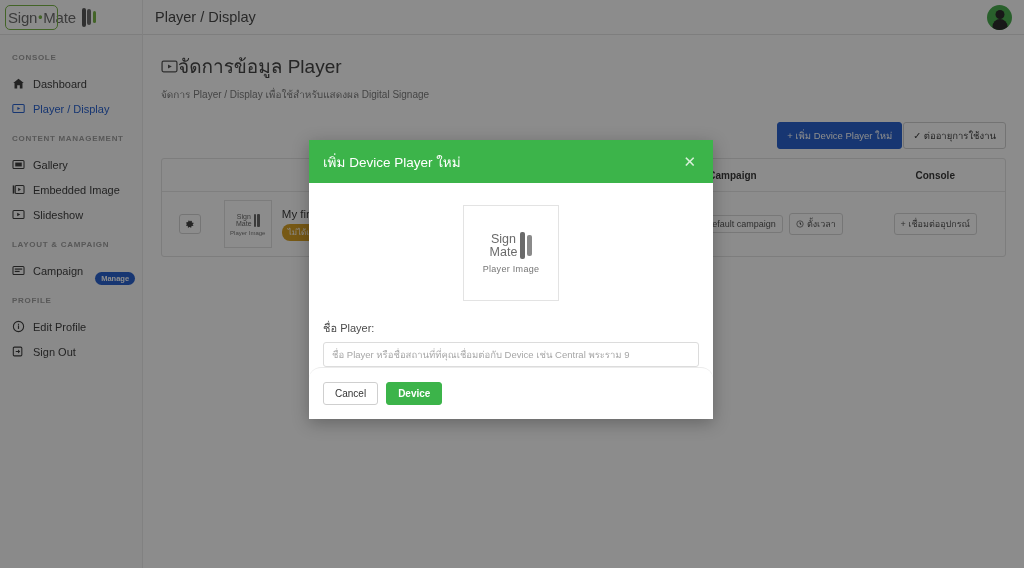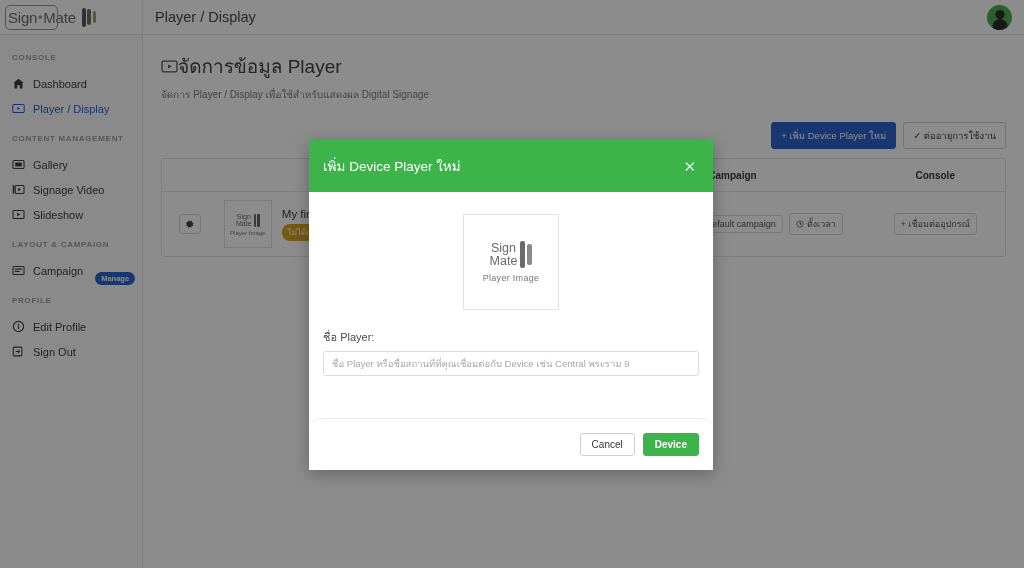--- a/index.html
+++ b/index.html
@@ -107,21 +107,21 @@
   }
   .page-title {
     display: flex; align-items: center; 
     font-size: 19px; color: #454545; font-weight: 400;
   }
   .page-title .ttl-icon { width: 17px; height: 17px; display:inline-flex; }
   .page-sub {
     margin-top: 6px; font-size: 10px; color: #7d7d7d;
   }
   .action-row {
-    display: flex; justify-content: flex-end; align-items: center; gap: 7px;
+    display: flex; justify-content: flex-end; align-items: center; gap: 1px;
     margin-top: 20px;
   }
   .btn {
     font-size: 9.5px; border-radius: 3px;
     padding: 5px 9px; cursor: pointer;
     display: inline-flex; align-items: center; gap: 4px;
     border: 1px solid transparent; white-space: nowrap;
   }
   .btn-primary { background: #2a63d0; color: #fff; border-color: #2a63d0; }
   .btn-outline { background: #fff; color: #444; border-color: #d2d2d2; }
@@ -185,21 +185,21 @@
   .overlay {
     position: absolute; inset: 0;
     background: rgba(0,0,0,0.45);
     z-index: 50;
   }
 
   
   .modal {
     position: absolute; z-index: 60;
     left: 309px; top: 140px;
-    width: 404px; height: 330px;
+    width: 404px; height: 279px;
     background: #ffffff;
     box-shadow: 0 4px 16px rgba(0,0,0,0.28);
     display: flex; flex-direction: column;
   }
   .modal-header {
     height: 52px; background: #3cb44a;
     display: flex; align-items: center; justify-content: space-between;
     padding: 0 14px;
   }
   .modal-title { color: #fff; font-size: 13.5px; }
@@ -226,21 +226,21 @@
     margin-top: 5px; width: 100%; height: 25px;
     border: 1px solid #dcdcdc; border-radius: 3px;
     padding: 0 8px; font-size: 9.5px; color: #333;
     font-family: "Liberation Sans", sans-serif;
     background: #fff; outline: none;
   }
   .field-input::placeholder { color: #a6a6a6; }
 
   .modal-footer {
     height: 52px; border-top: 1px solid #ebebeb;
-    display: flex; align-items: center; justify-content: flex-end; gap: 8px;
+    display: flex; align-items: center; gap: 8px;
     padding: 16px 14px;
     border-radius: 12px;
   }
   .mbtn {
     font-size: 10px; padding: 5px 11px; border-radius: 3px;
     cursor: pointer; border: 1px solid transparent;
   }
   .mbtn-cancel { background: #fff; color: #333; border-color: #cfcfcf; }
   .mbtn-submit { background: #3cb44a; color: #fff; border-color: #3cb44a; font-weight: 700; }
 </style>
@@ -302,21 +302,21 @@
       <span>Gallery</span>
     </div>
     <div class="nav-item">
       <span class="nav-icon">
         <svg width="13" height="13" viewBox="0 0 16 16">
             <rect x="0.9" y="3" width="2" height="10" fill="#3f3f3f"></rect>
             <rect x="4" y="3" width="10.8" height="10" rx="1.3" fill="none" stroke="#3f3f3f" stroke-width="1.3"></rect>
             <path fill="#3f3f3f" d="M7.6 5.9l3.4 2.1-3.4 2.1z"></path>
           </svg>
       </span>
-      <span>Signage Video</span>
+      <span>Embedded Image</span>
     </div>
     <div class="nav-item">
       <span class="nav-icon">
         <svg width="13" height="13" viewBox="0 0 16 16">
             <rect x="1.2" y="3" width="13.6" height="10" rx="1.3" fill="none" stroke="#3f3f3f" stroke-width="1.3"></rect>
             <path fill="#3f3f3f" d="M6.4 5.7l3.8 2.3-3.8 2.3z"></path>
           </svg>
       </span>
       <span>Slideshow</span>
     </div>

